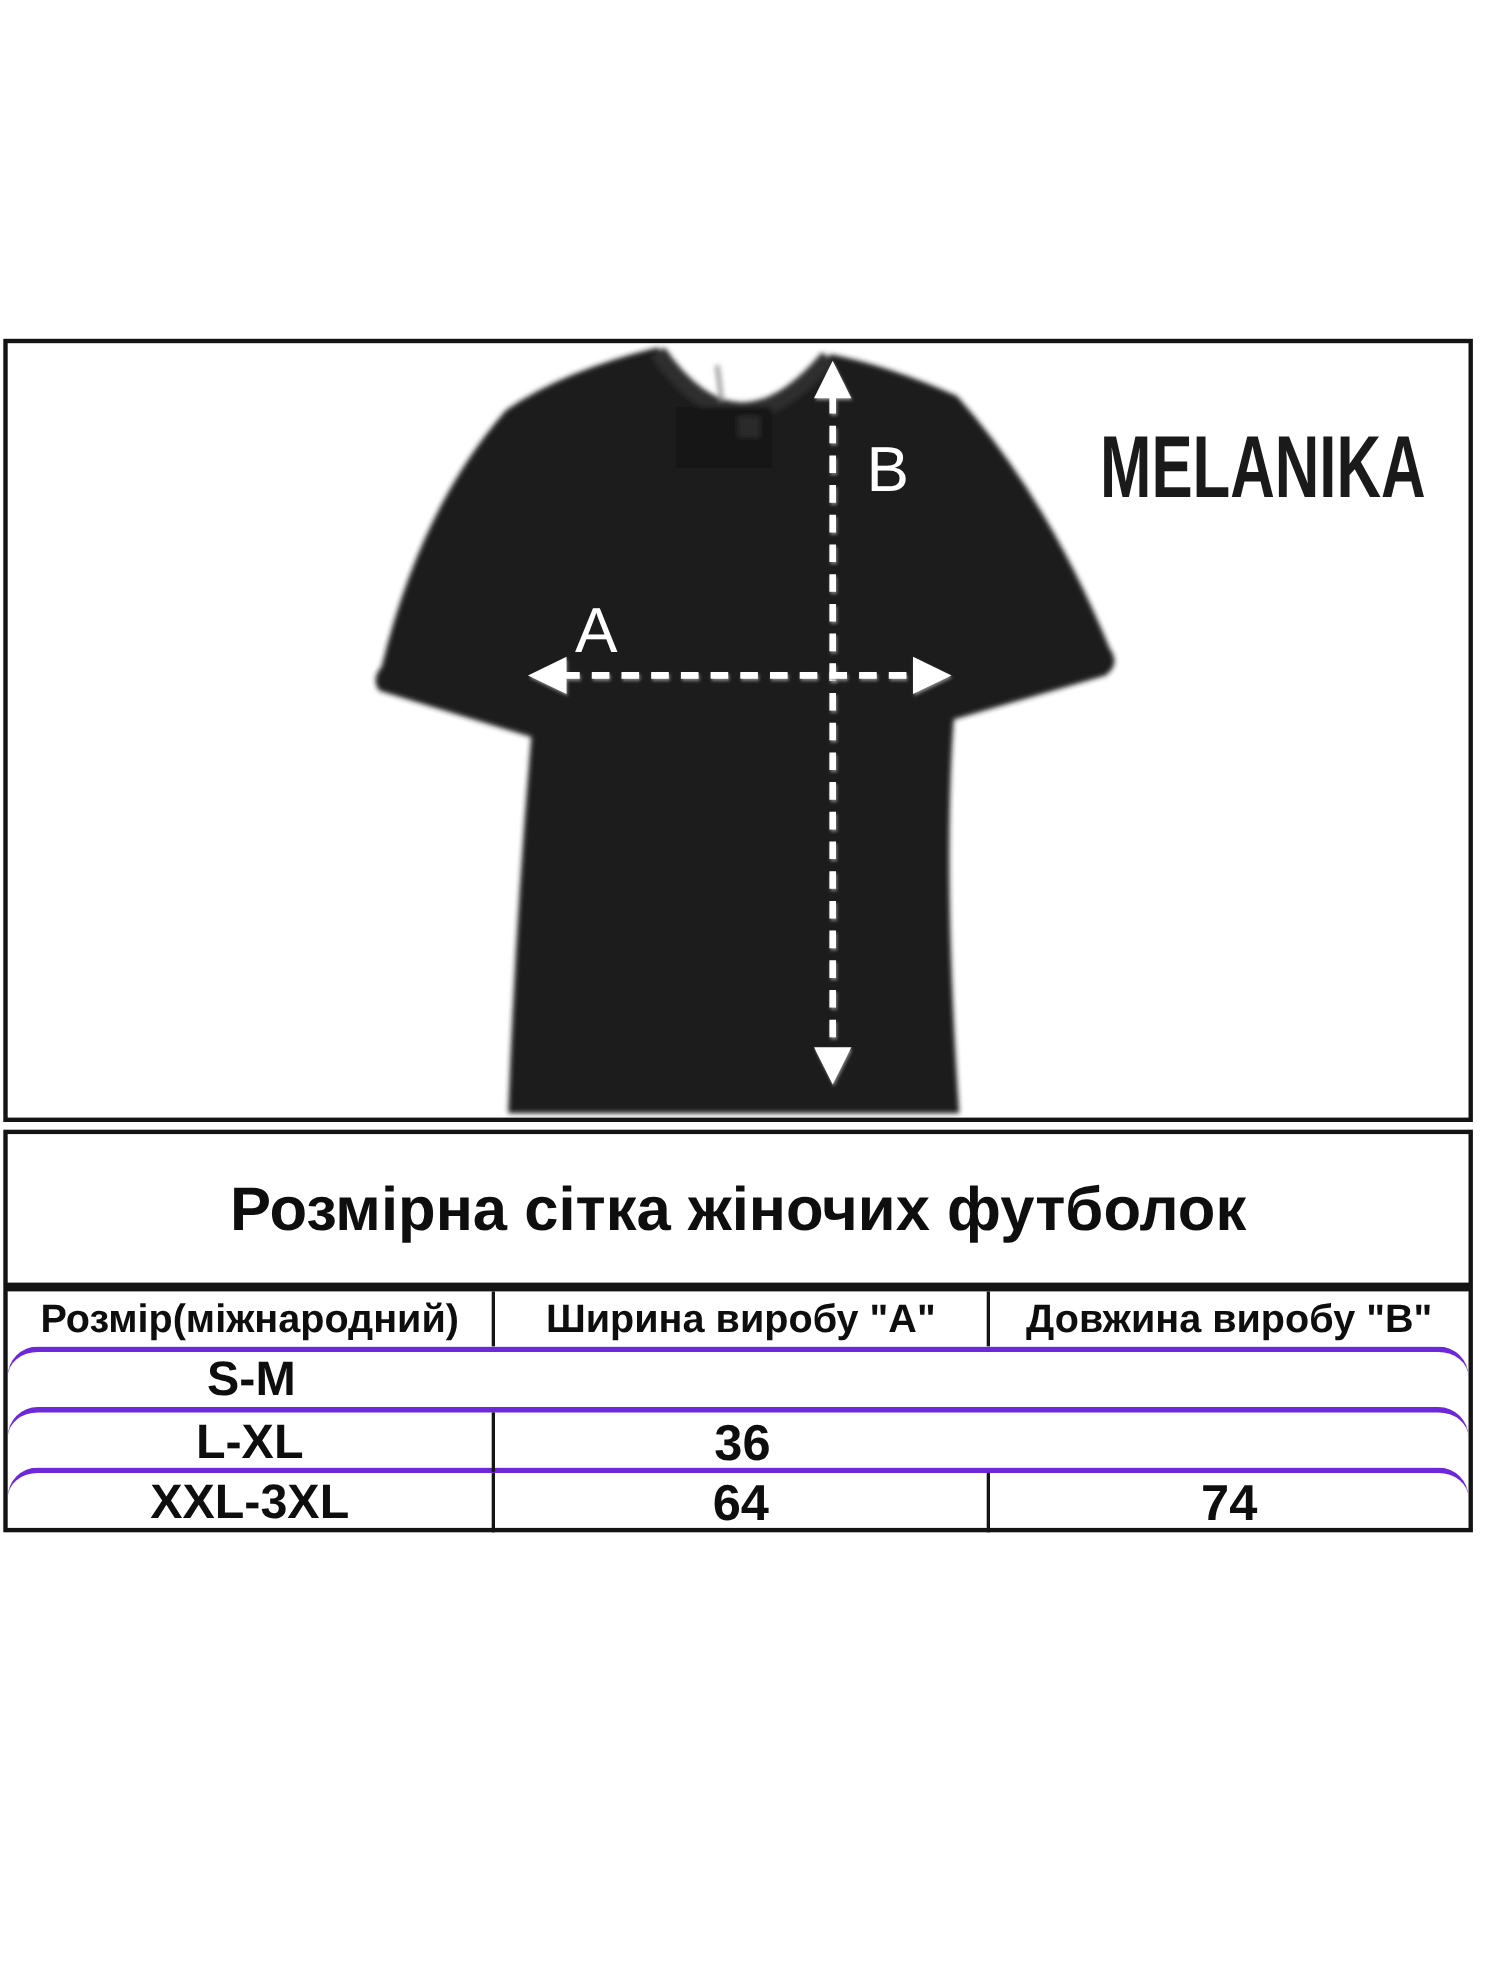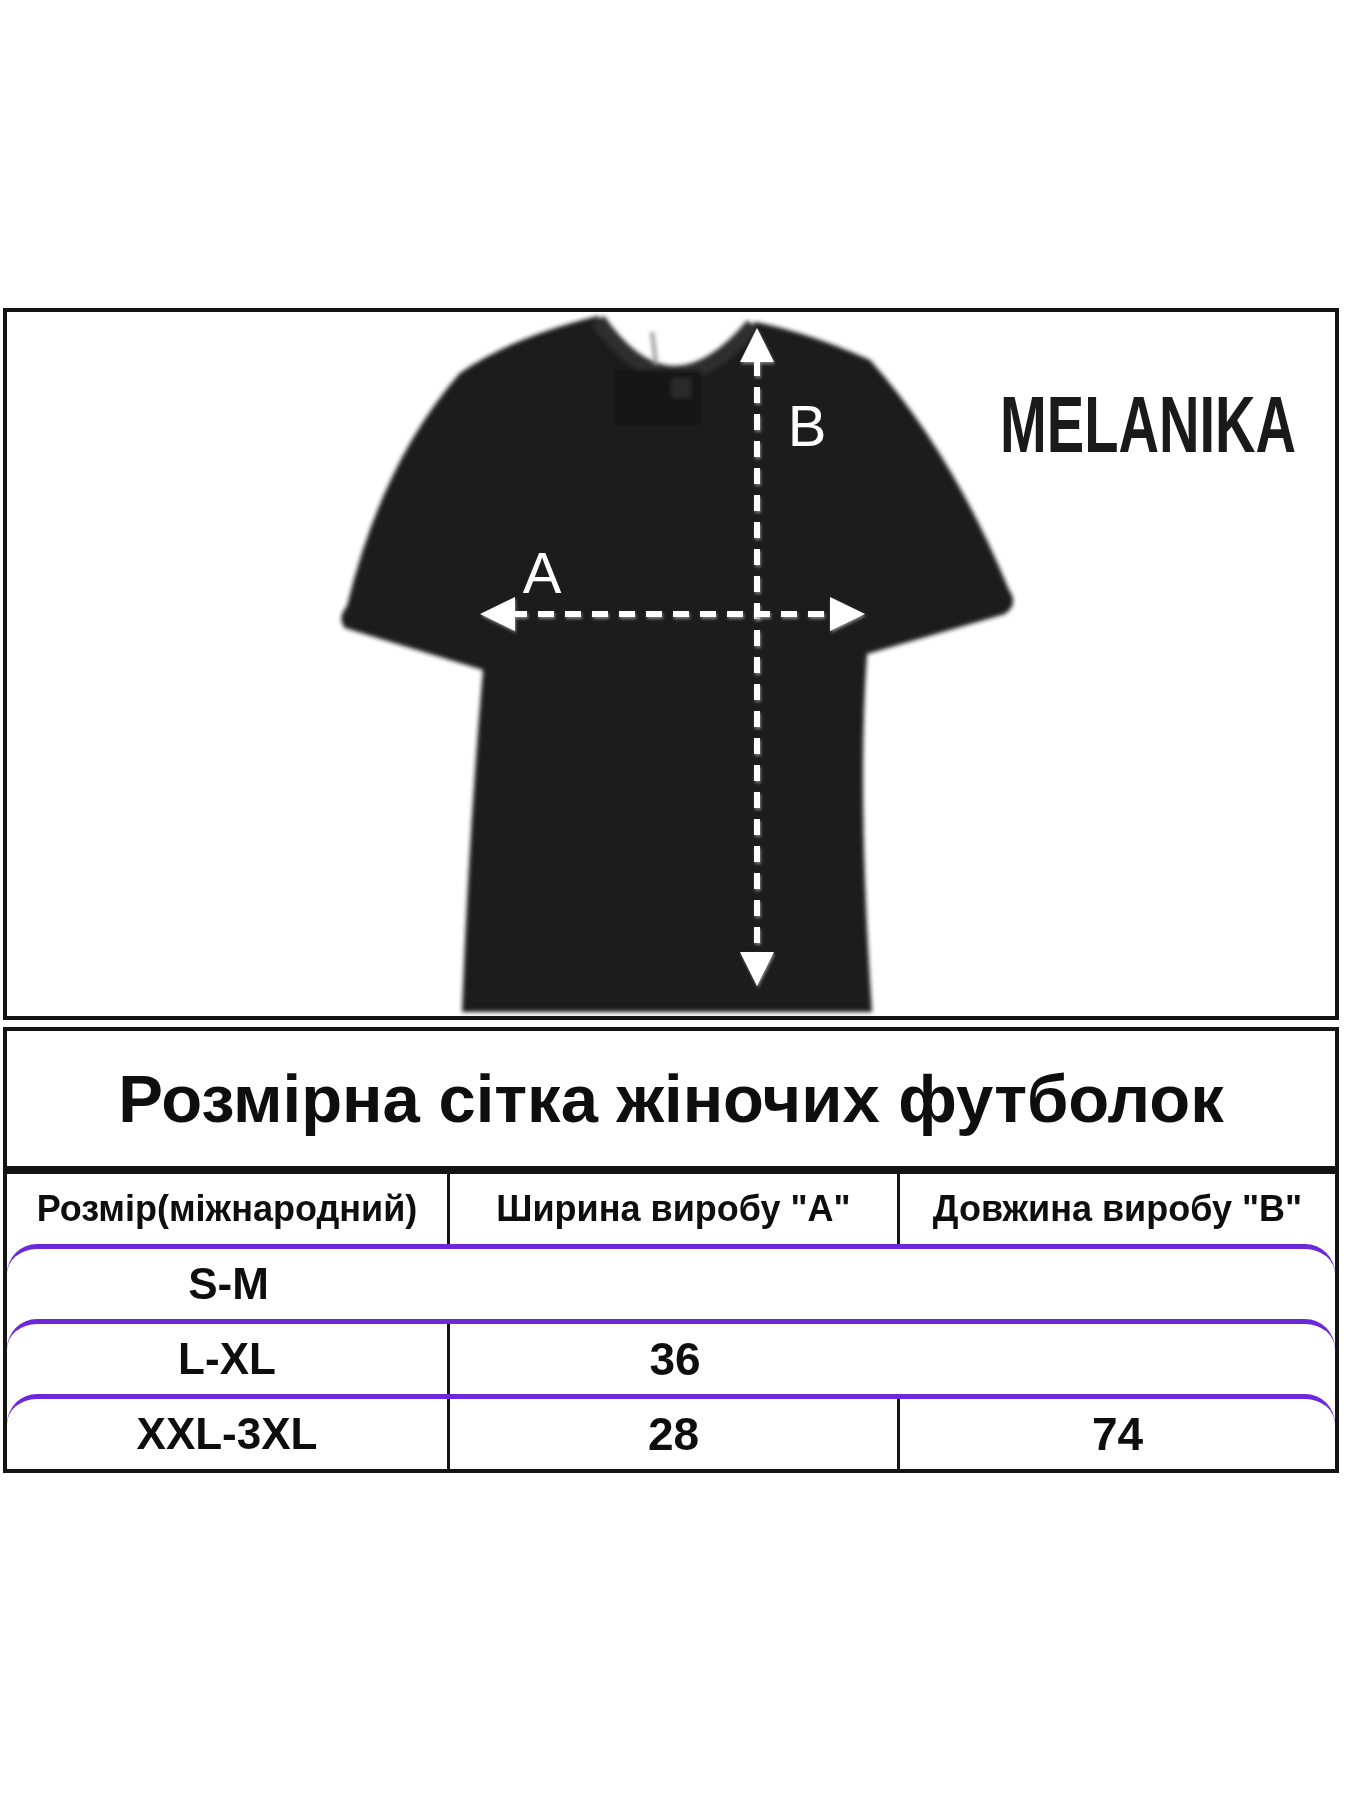--- a/index.html
+++ b/index.html
@@ -14,25 +14,25 @@
   .panel-top   { top:308px;  height:712px; }
   .panel-title { top:1027px; height:143px; display:flex; align-items:center; justify-content:center; }
   .panel-table { top:1170px; }
 
   svg.diagram { display:block; width:100%; height:100%; }
   svg text { font-family:"Liberation Sans", sans-serif; }
   .measure-label { font-size:58px; fill:#ffffff; }
   .brand-text { font-size:80px; font-weight:bold; fill:#1a1a1a; }
 
   .title {
-    margin:0; font-size:67px; font-weight:bold; color:#0e0e0e;
+    margin:0; font-size:56px; font-weight:bold; color:#0e0e0e;
     letter-spacing:0px; white-space:nowrap;
   }
 
-  .trow { display:grid; grid-template-columns:443px 450px 1fr; height:70px; }
+  .trow { display:grid; grid-template-columns:443px 450px 1fr; height:50px; }
   .trow + .trow { border-top:5px solid #6d28d9;border-radius:30px; }
   .trow.note-row { grid-template-columns:1fr; }
   .cell { display:flex; align-items:center; justify-content:center; color:#0e0e0e; }
   .trow:not(.note-row) .cell:not(:last-child) { border-right:3px solid #141414; }
   .th   { font-size:36px; font-weight:bold; }
   .size-cell { font-size:44px; font-weight:bold; }
   .num-cell  { font-size:46px; font-weight:bold; }
   .note { font-size:36px; font-style:italic; color:#141414; }
 </style>
 </head>
@@ -105,19 +105,19 @@
       <div class="cell size-cell">S-M</div>
     </div>
 
     <div class="trow">
       <div class="cell size-cell">L-XL</div>
       <div class="cell num-cell">36</div>
     </div>
 
     <div class="trow">
       <div class="cell size-cell">XXL-3XL</div>
-      <div class="cell num-cell">28</div>
+      <div class="cell num-cell">64</div>
       <div class="cell num-cell">74</div>
     </div>
 
   </section>
 
 </div>
 
 </body></html>

